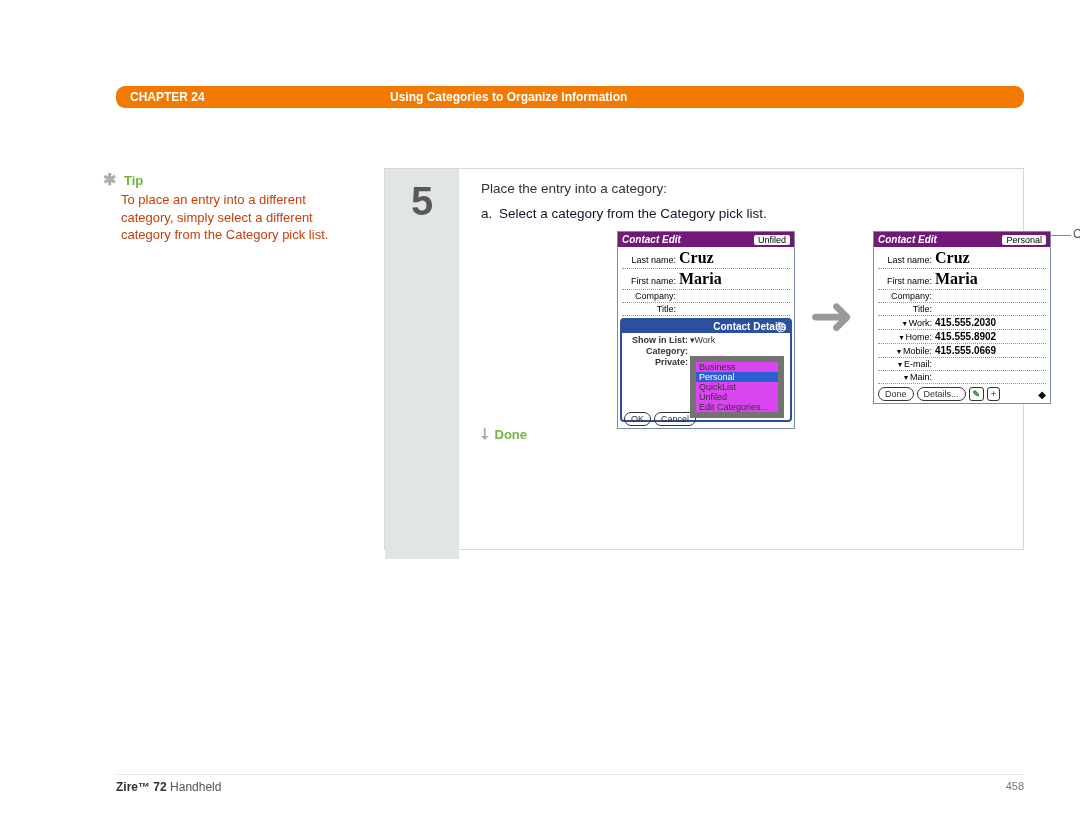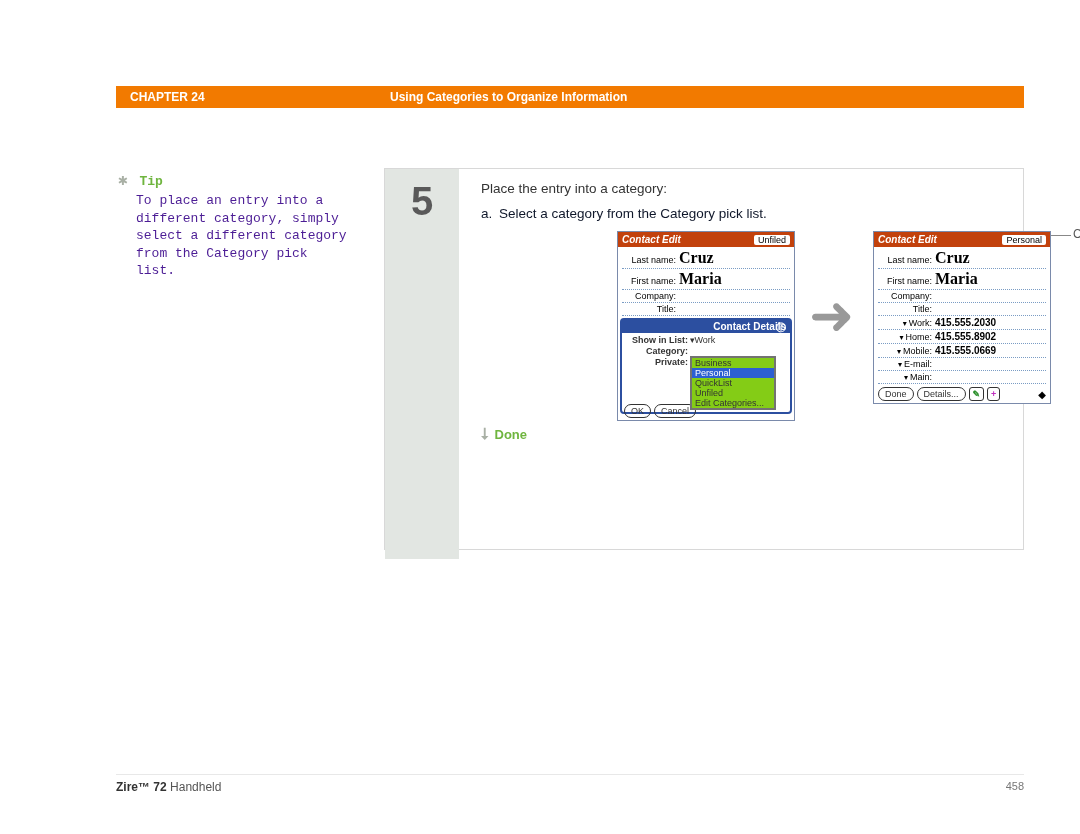--- a/index.html
+++ b/index.html
@@ -25,50 +25,50 @@
     top: 86px;
     left: 116px;
     right: 56px;
     height: 22px;
     background: #f27a00;
     color: #fff;
     font-weight: bold;
     font-size: 12px;
     display: flex;
     align-items: center;
+    border-radius: 9px;
   }
   .header-bar .chapter {
     padding-left: 14px;
     width: 260px;
   }
   .header-bar .title {
     flex: 1;
     text-align: left;
   }
 
   
   .tip-block {
     position: absolute;
     top: 170px;
-    left: 118px;
+    left: 103px;
     width: 230px;
-    font-family: Liberation Mono, monospace;
   }
   .tip-title {
     color: #6fb53f;
     font-weight: bold;
     font-size: 13px;
   }
   .tip-title .asterisk {
     color: #a9b0a5;
     font-size: 16px;
     margin-right: 4px;
   }
   .tip-body {
-    color: #4c1d95;
+    color: #c2410c;
     font-size: 13px;
     line-height: 1.35;
     margin-left: 18px;
     margin-top: 2px;
   }
 
   
   .panel {
     position: absolute;
     top: 168px;
@@ -150,21 +150,21 @@
   
   .palm {
     position: absolute;
     width: 176px;
     background: #fff;
     border: 1px solid #7a8aab;
     font-family: Verdana, Arial, sans-serif;
     font-size: 10px;
   }
   .palm .titlebar {
-    background: #c2410c;
+    background: #701a75;
     color: #fff;
     font-weight: bold;
     font-style: italic;
     font-size: 10px;
     padding: 1px 4px;
     display: flex;
     justify-content: space-between;
     align-items: center;
     height: 13px;
   }
@@ -227,22 +227,22 @@
     right: 4px;
     top: 1px;
     font-size: 10px;
   }
   .palm .modal-body { padding: 2px 4px; font-size: 9px; }
   .palm .modal-row { display: flex; align-items: center; margin-bottom: 1px; }
   .palm .modal-row .rlab { width: 62px; text-align: right; font-weight: bold; padding-right: 2px; }
   .palm .modal-row .rval { font-size: 9px; }
 
   .palm .dropdown-list {
-    border: 2px solid #737373;
-    background: #84cc16;
+    border: 6px solid #737373;
+    background: #d946ef;
     font-size: 9px;
     width: 82px;
     margin-left: 64px;
     margin-top: -12px;
     z-index: 10;
     position: relative;
   }
   .palm .dropdown-list div { padding: 0 3px; }
   .palm .dropdown-list div.sel { background: #2c5fd2; color: #fff; }
 

